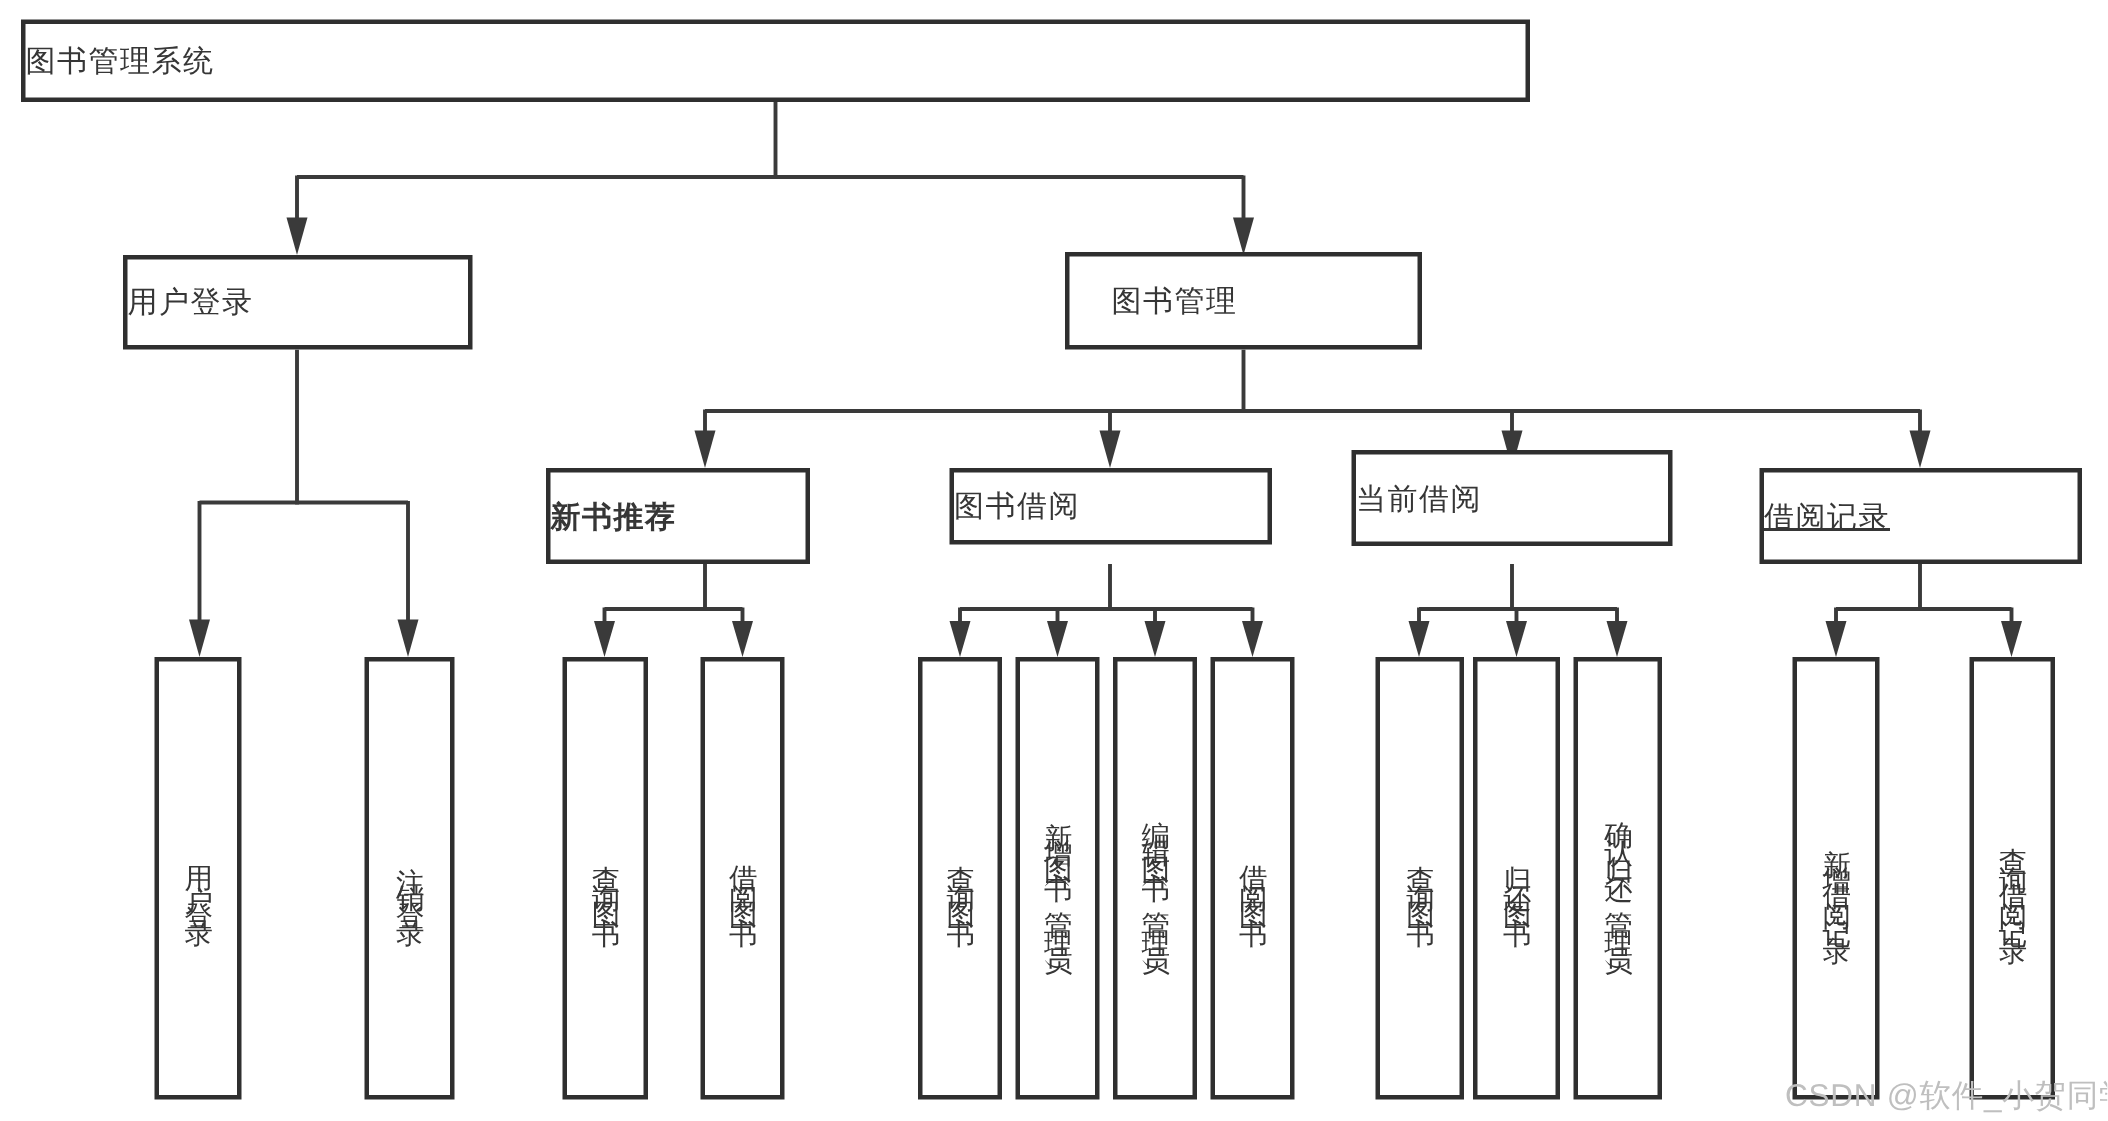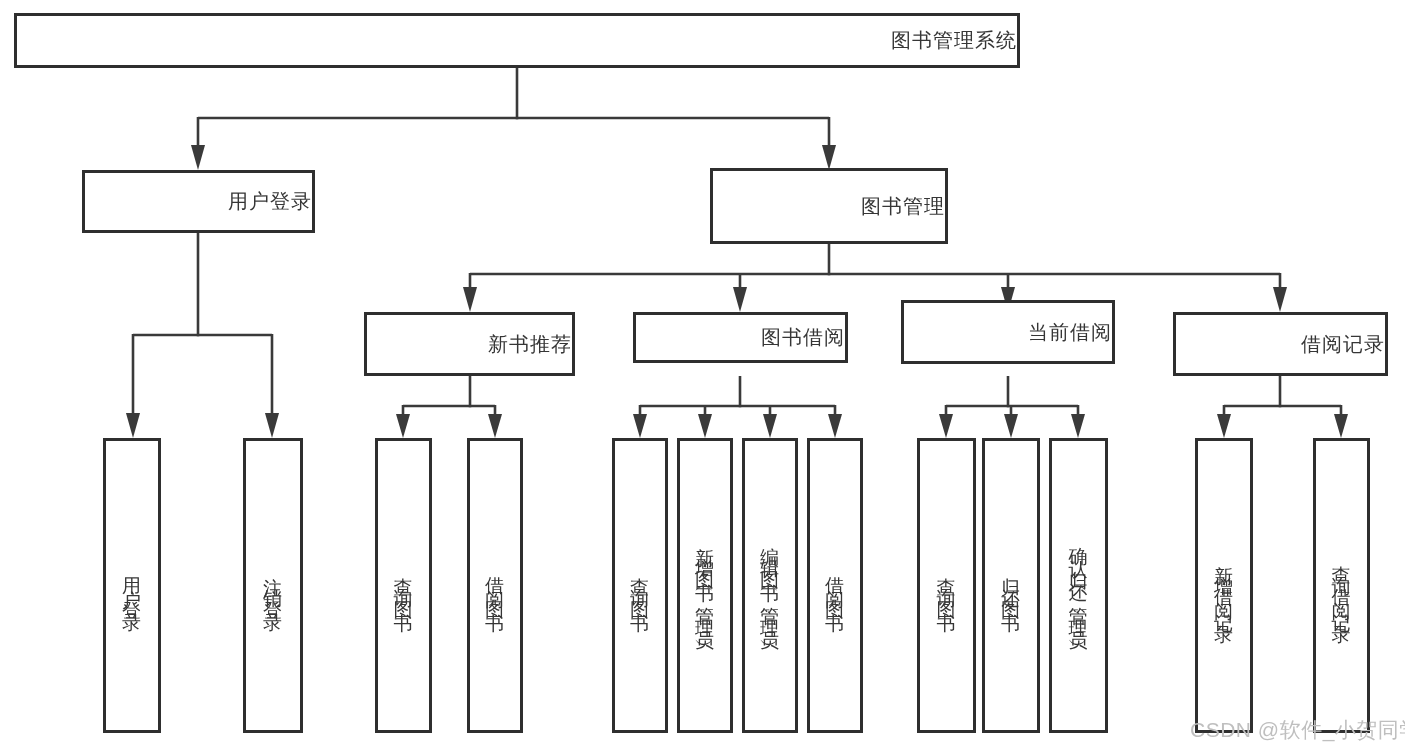--- a/index.html
+++ b/index.html
@@ -21,21 +21,21 @@
     top: 0;
     z-index: 0;
   }
   .box {
     position: absolute;
     box-sizing: border-box;
     background: #ffffff;
     border: 3px solid #2f2f2f;
     display: flex;
     align-items: center;
-    justify-content: flex-end;
+    justify-content: flex-start;
     color: #363636;
     font-size: 20px;
     letter-spacing: 1px;
     z-index: 1;
     white-space: nowrap;
   }
   .leaf {
     position: absolute;
     box-sizing: border-box;
     background: #ffffff;
@@ -50,25 +50,25 @@
     writing-mode: vertical-rl;
     text-orientation: mixed;
     font-size: 19px;
     letter-spacing: 12px;
     line-height: 1;
     white-space: nowrap;
   }
   
   #node-root            { left: 14px;   top: 13px;  width: 1006px; height: 55px; }
   #node-user-login      { left: 82px;   top: 170px; width: 233px;  height: 63px; }
-  #node-book-mgmt       { left: 710px;  top: 168px; width: 238px;  height: 76px; }
-  #node-new-book        { left: 364px;  top: 312px; width: 211px;  height: 64px; }
+  #node-book-mgmt       { left: 710px;  top: 168px; width: 238px;  height: 65px; padding-left: 28px; }
+  #node-new-book        { left: 364px;  top: 312px; width: 176px;  height: 64px; font-weight: bold; }
   #node-book-borrow     { left: 633px;  top: 312px; width: 215px;  height: 51px; }
   #node-current-borrow  { left: 901px;  top: 300px; width: 214px;  height: 64px; }
-  #node-borrow-records  { left: 1173px; top: 312px; width: 215px;  height: 64px; }
+  #node-borrow-records  { left: 1173px; top: 312px; width: 215px;  height: 64px; text-decoration: underline; }
 
   .leaf { top: 438px; height: 295px; width: 58px; }
   #leaf-g1-0 { left: 103px; }
   #leaf-g1-1 { left: 243px; width: 60px; }
   #leaf-g2-0 { left: 375px; width: 57px; }
   #leaf-g2-1 { left: 467px; width: 56px; }
   #leaf-g3-0 { left: 612px; width: 56px; }
   #leaf-g3-1 { left: 677px; width: 56px; }
   #leaf-g3-2 { left: 742px; width: 56px; }
   #leaf-g3-3 { left: 807px; width: 56px; }

